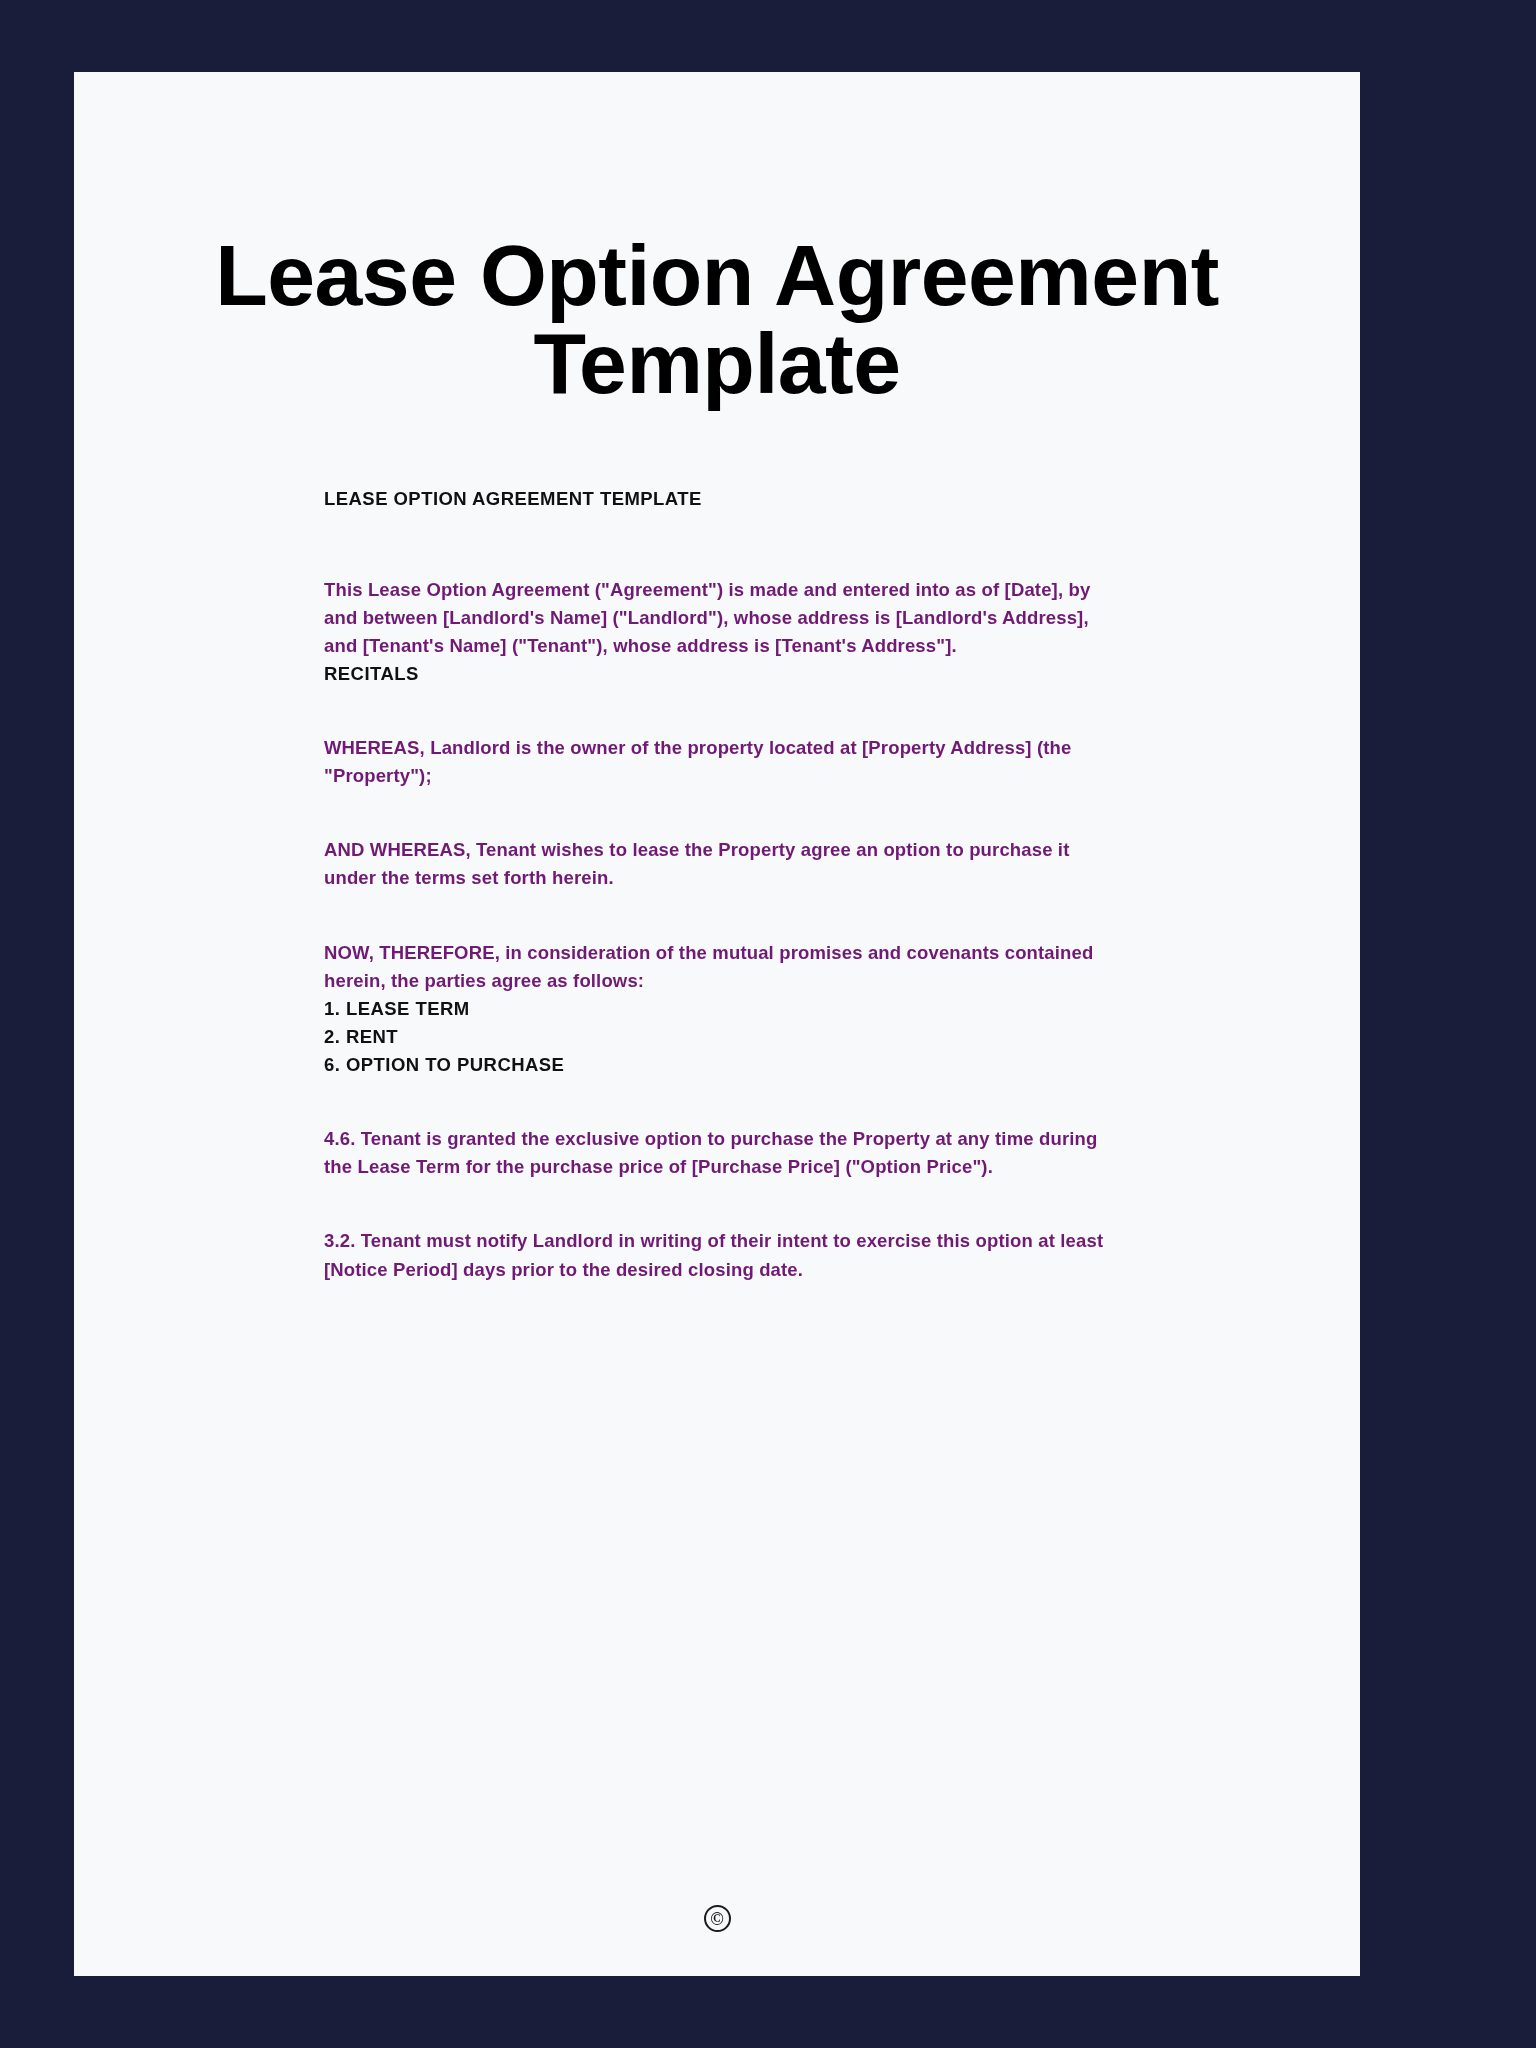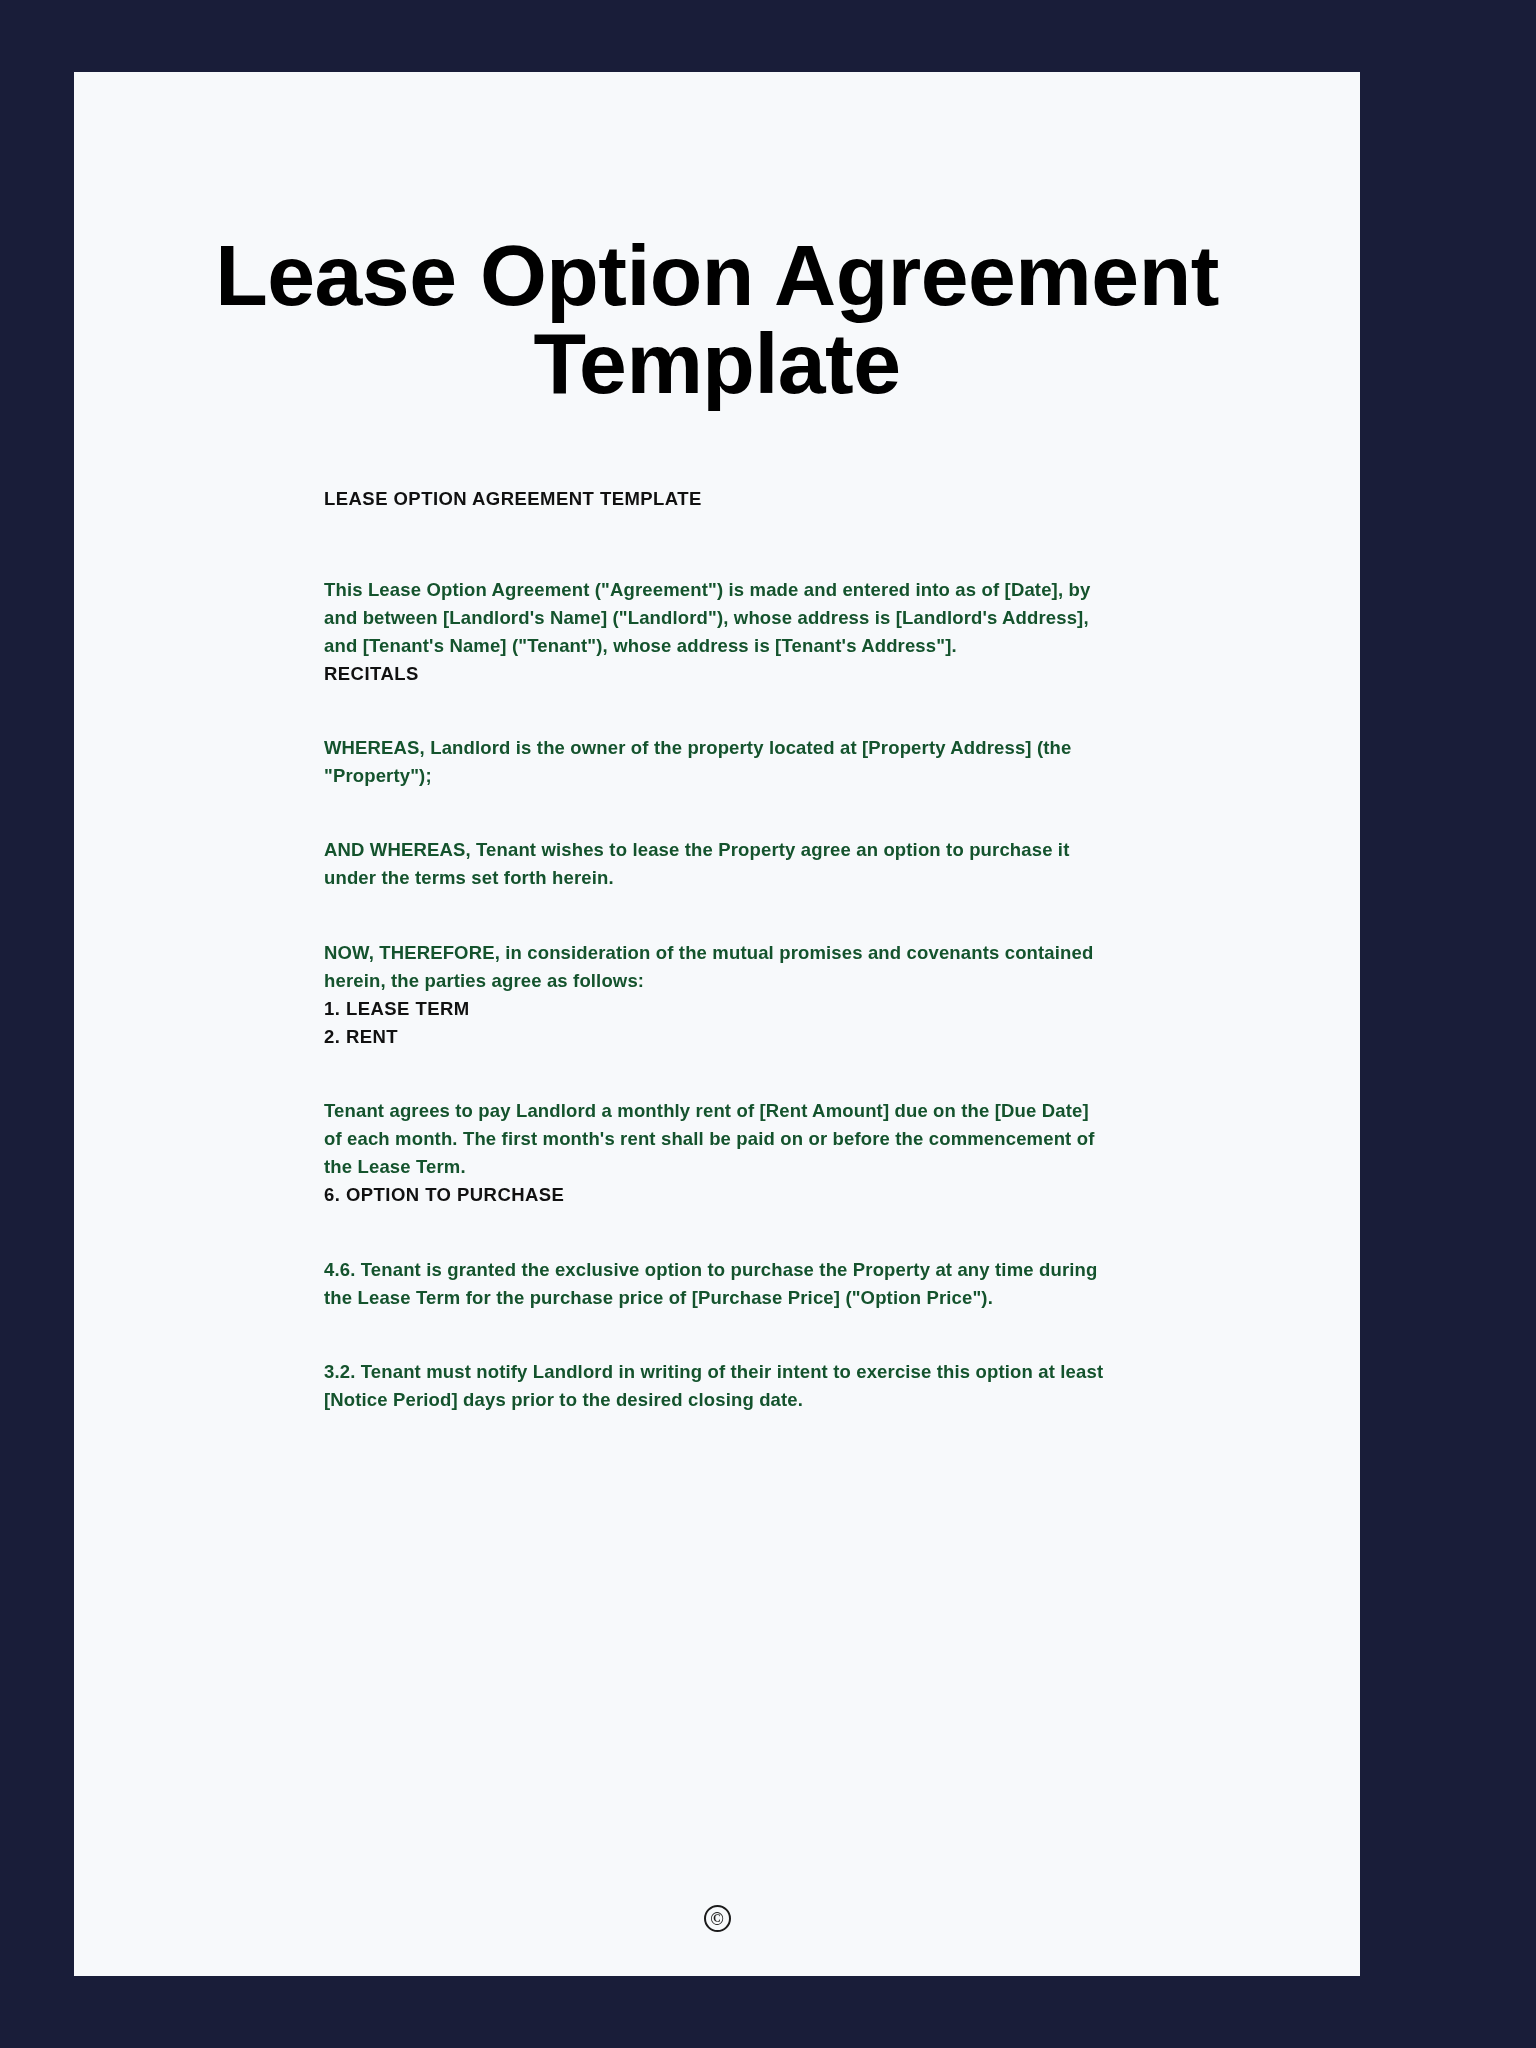--- a/index.html
+++ b/index.html
@@ -34,21 +34,21 @@
     padding-top: 160px;
   }
   .body-area {
     padding: 0 250px 0 250px;
     margin-top: 78px;
   }
   .para {
     font-size: 18.5px;
     line-height: 1.52em;
     font-weight: bold;
-    color: #14532d;
+    color: #701a75;
     margin: 0;
     letter-spacing: 0.15px;
   }
   .gap-md { margin-top: 46px; }
   .gap-xl { margin-top: 62px; }
   .heading {
     font-size: 18.5px;
     line-height: 1.52em;
     font-weight: bold;
     color: #111111;
@@ -96,21 +96,20 @@
 
     <p class="para gap-md">AND WHEREAS, Tenant wishes to lease the Property agree an option to purchase it under the terms set forth herein.</p>
 
     <p class="para gap-md">NOW, THEREFORE, in consideration of the mutual promises and covenants contained herein, the parties agree as follows:</p>
 
     <p class="heading gap-xl">1. LEASE TERM</p>
 
 
     <p class="heading gap-xl">2. RENT</p>
 
-    <p class="para gap-md">Tenant agrees to pay Landlord a monthly rent of [Rent Amount] due on the [Due Date] of each month. The first month's rent shall be paid on or before the commencement of the Lease Term.</p>
 
     <p class="heading gap-xl">6. OPTION TO PURCHASE</p>
 
     <p class="para gap-md">4.6. Tenant is granted the exclusive option to purchase the Property at any time during the Lease Term for the purchase price of [Purchase Price] ("Option Price").</p>
 
     <p class="para gap-md">3.2. Tenant must notify Landlord in writing of their intent to exercise this option at least [Notice Period] days prior to the desired closing date.</p>
 
   </div>
 
   <div class="footer-mark">

